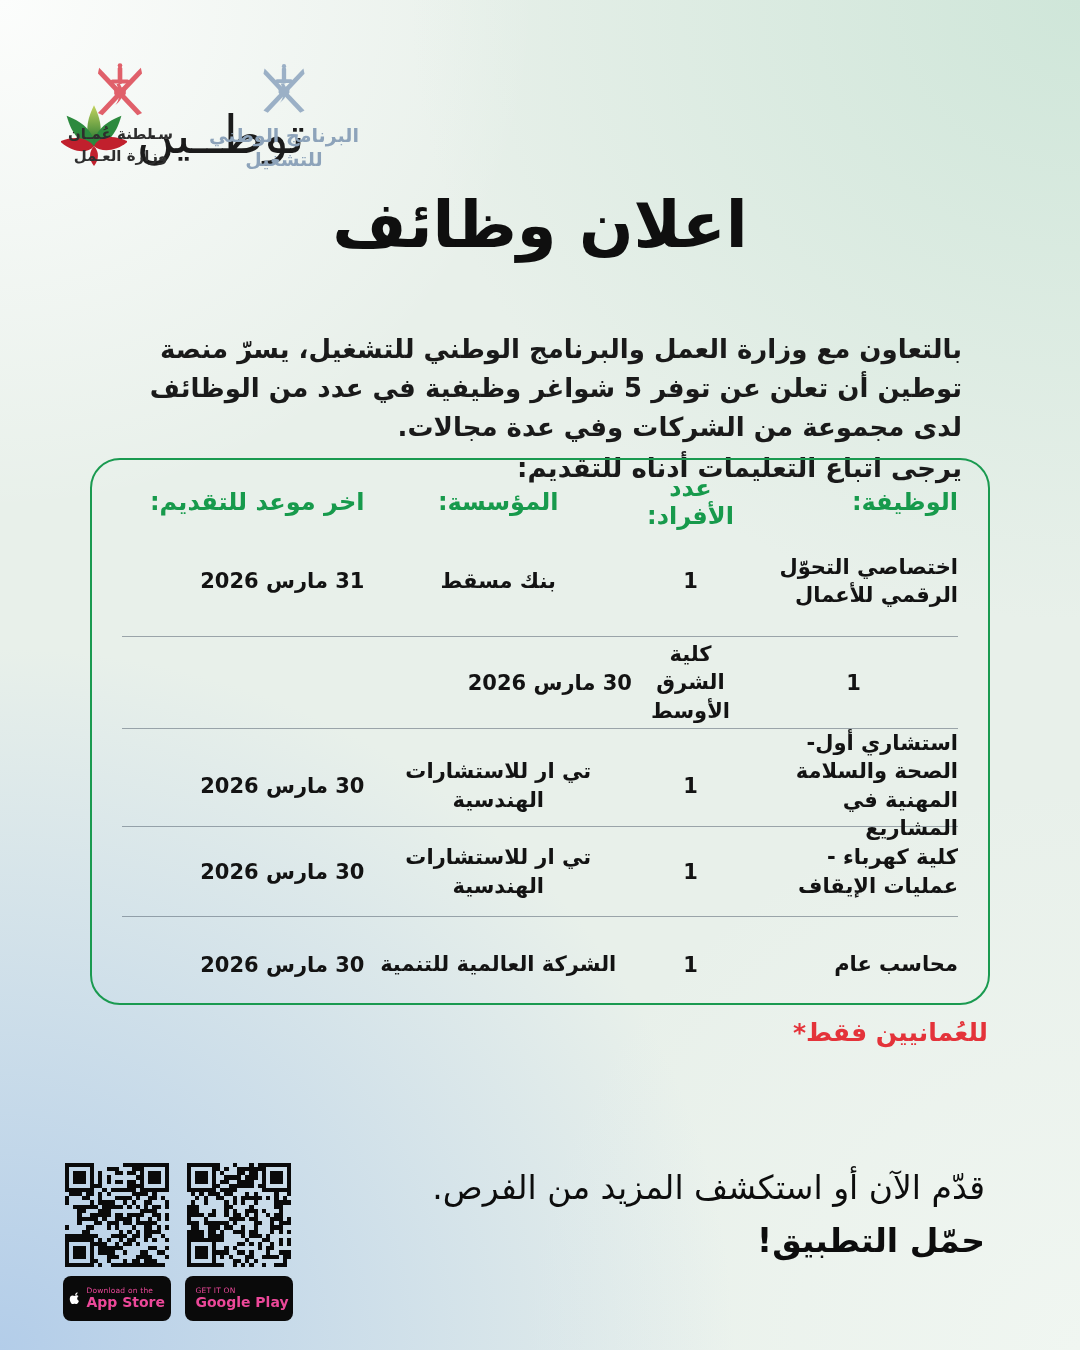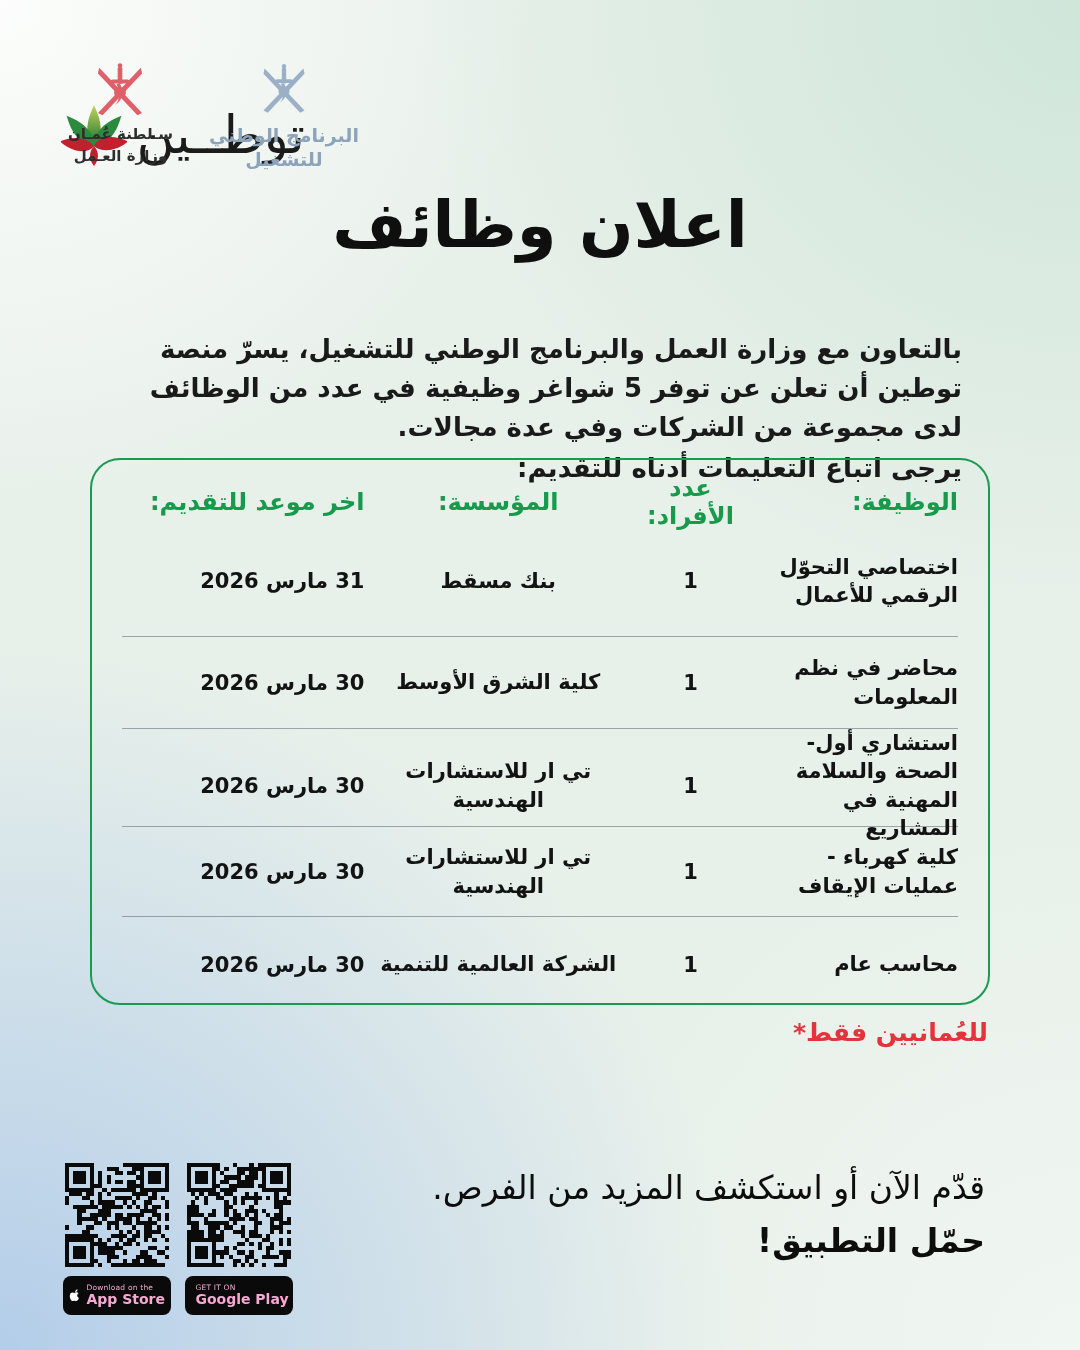--- a/index.html
+++ b/index.html
@@ -54,22 +54,22 @@
   .note{ position:absolute; top:1018px; right:92px; color:#e4333a; font-size:25px; font-weight:700;margin-left:21px; }
 
   
   .cta{ position:absolute; top:1168px; right:95px; text-align:right; color:#0d0d0d; }
   .cta .l1{ font-size:33px; font-weight:400; }
   .cta .l2{ font-size:33px; font-weight:700; margin-top:14px; }
 
   .stores{ position:absolute; top:1163px; left:63px; display:flex; flex-direction:row; gap:14px; direction:ltr; }
   .store-col{ display:flex; flex-direction:column; align-items:center; gap:9px; }
   .qr{ width:104px; height:104px; }
-  .badge{ width:108px; height:39px; background:#0a0a0a; border-radius:8px; display:flex; align-items:center;
-    justify-content:center; gap:6px; color:#f9a8d4; padding:0 6px; }
+  .badge{ width:108px; height:45px; background:#0a0a0a; border-radius:8px; display:flex; align-items:center;
+    justify-content:center; gap:6px; color:#ec4899; padding:0 6px; }
   .badge .txt{ display:flex; flex-direction:column; line-height:1.05; }
   .badge .small{ font-size:7.5px; letter-spacing:.2px; }
   .badge .big{ font-size:14px; font-weight:700; white-space:nowrap; }
 </style>
 </head>
 <body>
 
 <div id="canvas">
 
   <div class="tawteen">
@@ -144,21 +144,20 @@
       <div class="c-deadline">اخر موعد للتقديم:</div>
     </div>
 
     <div class="t-row">
       <div class="c-job">اختصاصي التحوّل الرقمي للأعمال</div>
       <div class="c-count">1</div>
       <div class="c-org">بنك مسقط</div>
       <div class="c-deadline">31 مارس 2026</div>
     </div>
     <div class="t-row">
-      <div class="c-job">محاضر في نظم المعلومات</div>
       <div class="c-count">1</div>
       <div class="c-org">كلية الشرق الأوسط</div>
       <div class="c-deadline">30 مارس 2026</div>
     </div>
     <div class="t-row">
       <div class="c-job">استشاري أول- الصحة والسلامة المهنية في المشاريع</div>
       <div class="c-count">1</div>
       <div class="c-org">تي ار للاستشارات الهندسية</div>
       <div class="c-deadline">30 مارس 2026</div>
     </div>

